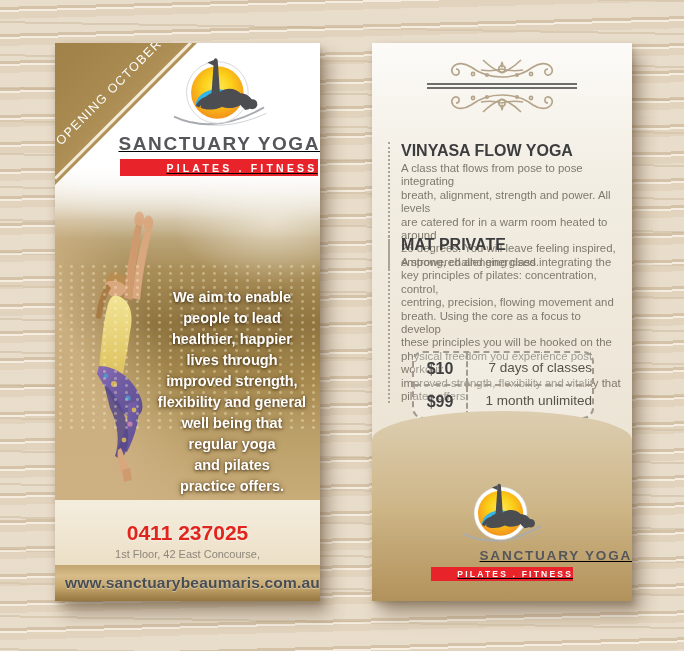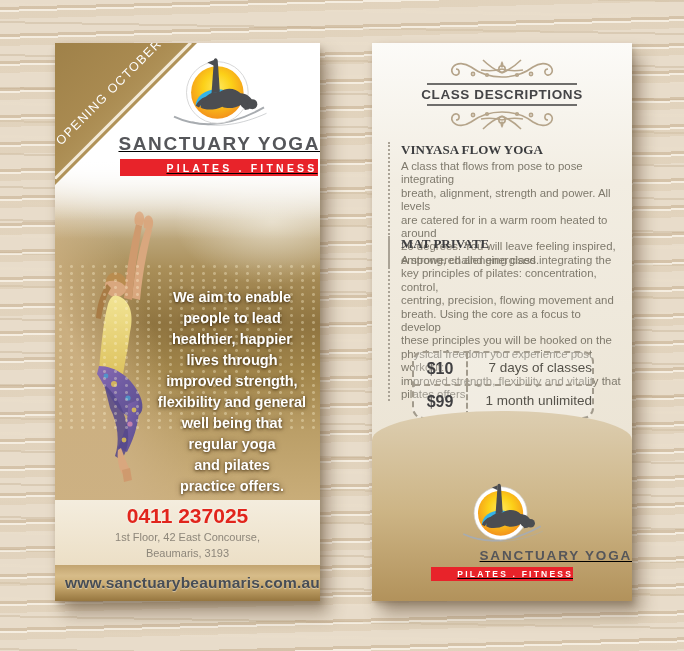--- a/index.html
+++ b/index.html
@@ -45,39 +45,39 @@
   .ribbon-line{position:absolute;left:-28px;top:66px;width:192px;height:3px;background:#f3ead8;
     transform:rotate(-45deg);}
   .ribbon-text{position:absolute;left:-42px;top:42px;width:192px;transform:rotate(-45deg);
     text-align:center;color:#fff;font-size:12.5px;font-weight:500;letter-spacing:1.4px;}
   .quote{position:absolute;left:94px;right:5px;top:126px;text-align:center;color:#fff;
     font-size:14.5px;font-weight:700;line-height:21px;white-space:pre-line;
     text-shadow:0 1px 3px rgba(55,35,8,.85),0 0 6px rgba(55,35,8,.4);}
   .woman{position:absolute;left:16px;bottom:-2px;width:102px;height:300px;}
   .lc-contact{position:absolute;left:0;top:457px;width:100%;height:65px;text-align:center;
     background:linear-gradient(#f4edde,#ecdfc6);}
-  .phone{color:#e1251c;font-size:21px;font-weight:700;margin-top:4px;
+  .phone{color:#e1251c;font-size:21px;font-weight:700;margin-top:21px;
     text-shadow:0 0 3px rgba(255,255,255,.8);}
   .address{color:#8d867a;font-size:11px;line-height:15.5px;margin-top:2px;white-space:pre-line;}
   .lc-site{position:absolute;left:0;top:522px;width:100%;height:36px;line-height:36px;text-align:right;
     background:linear-gradient(180deg,#c2a470 0%,#d7bc89 30%,#c8a96f 58%,#96763f 100%);
     color:#474d55;font-size:15.5px;font-weight:700;letter-spacing:.2px;
     text-shadow:0 1px 1px rgba(255,255,255,.45);}
   
   .right-card{left:372px;top:43px;width:260px;height:558px;
     background:linear-gradient(180deg,#fcfbf8 0%,#f2ede2 25%,#ece5d6 70%);}
   .rc-head{position:absolute;top:14px;left:0;width:100%;text-align:center;}
   .rc-orn{display:block;margin:0 auto;width:118px;height:24px;}
   .rc-orn.flip{transform:scaleY(-1);}
   .rc-rule{width:150px;height:2px;background:#6f6e6c;margin:2px auto;}
   .rc-title{color:#454547;font-size:13.5px;font-weight:700;letter-spacing:.6px;margin:2px 0;}
   .section{position:absolute;left:16px;right:10px;border-left:2px dotted #aaa396;padding-left:11px;}
   .sec-1{top:99px;}
   .sec-2{top:193px;}
-  .sec-title{color:#3c3d3f;font-size:13px;font-weight:700;margin:0 0 2px;font-family:Liberation Serif, serif;}
+  .sec-title{color:#3c3d3f;font-size:16px;font-weight:700;margin:0 0 2px;}
   .sec-body{color:#7e796c;font-size:11.4px;line-height:13.4px;white-space:pre-line;}
   .price-table{position:absolute;top:308px;left:40px;width:178px;border:2px dashed #a29b8d;
     border-radius:11px;background:rgba(255,255,255,.25);}
   .price-row{display:flex;height:31px;align-items:center;}
   .price-row + .price-row{border-top:2px dashed #a29b8d;}
   .price-cell{width:52px;text-align:center;color:#3f3f41;font-size:16px;font-weight:700;}
   .desc-cell{flex:1;text-align:right;color:#55524a;font-size:13.5px;
     border-left:2px dashed #a29b8d;line-height:29px;height:100%;}
   .rc-lower{position:absolute;left:0;bottom:0;width:100%;height:190px;
     border-radius:100% 100% 0 0 / 58px 58px 0 0;
@@ -207,21 +207,20 @@
   <div class="lc-site">www.sanctuarybeaumaris.com.au</div>
 </div>
 
 <div class="card right-card">
 
   <div class="rc-head">
     <svg class="rc-orn" viewBox="0 0 118 24">
         <use href="#flor"></use>
       </svg>
     <div class="rc-rule"></div>
-    <div class="rc-title">CLASS DESCRIPTIONS</div>
     <div class="rc-rule"></div>
     <svg class="rc-orn flip" viewBox="0 0 118 24">
         <use href="#flor"></use>
       </svg>
   </div>
 
   <div class="section sec-1">
     <div class="sec-title">VINYASA FLOW YOGA</div>
     <div class="sec-body">A class that flows from pose to pose integrating
 breath, alignment, strength and power. All levels

